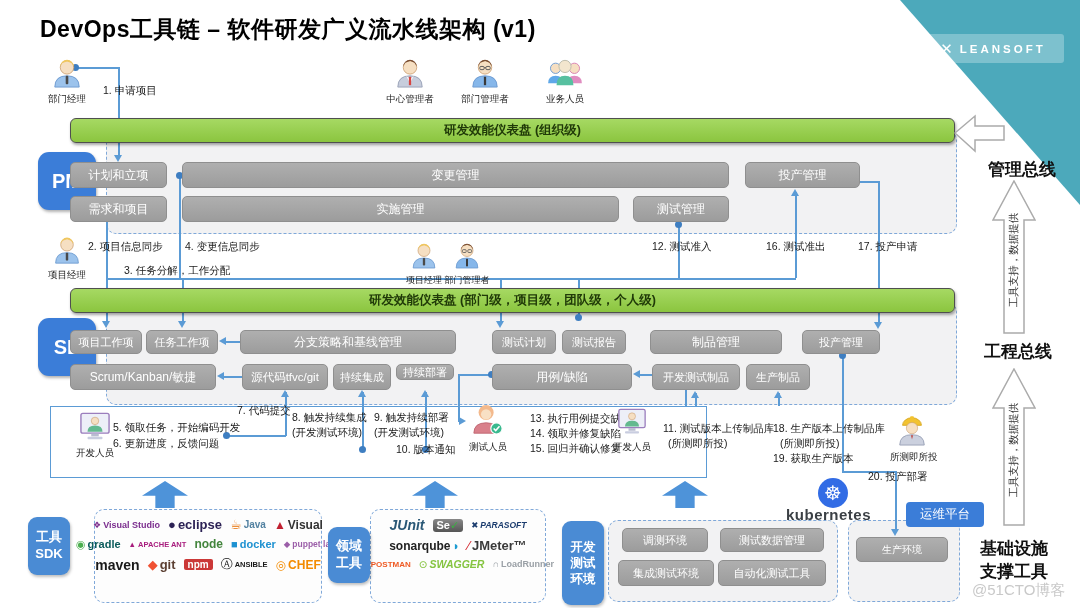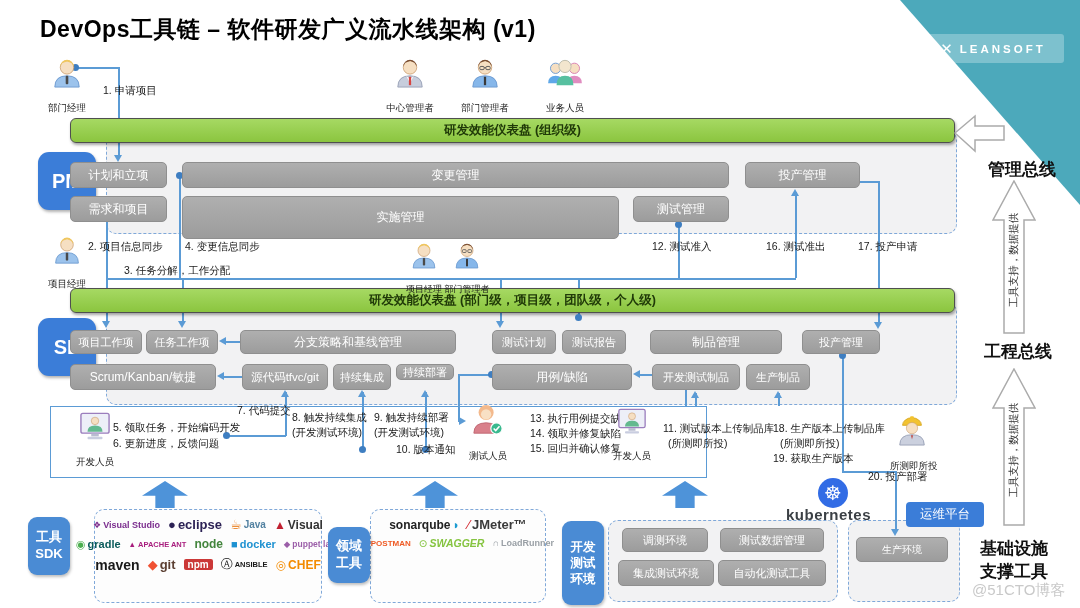--- a/index.html
+++ b/index.html
@@ -18,21 +18,21 @@
 .ann{position:absolute;font-size:10.5px;color:#1a1a1a;z-index:7;white-space:nowrap}
 .ln{position:absolute;background:#5B9BD5;z-index:4}
 .dot{position:absolute;width:7px;height:7px;border-radius:50%;background:#3E7EC1;z-index:5}
 .arr{position:absolute;width:0;height:0;z-index:5}
 .arr.up{border-left:4.5px solid transparent;border-right:4.5px solid transparent;border-bottom:7px solid #5B9BD5}
 .arr.down{border-left:4.5px solid transparent;border-right:4.5px solid transparent;border-top:7px solid #5B9BD5}
 .arr.left{border-top:4.5px solid transparent;border-bottom:4.5px solid transparent;border-right:7px solid #5B9BD5}
 .arr.right{border-top:4.5px solid transparent;border-bottom:4.5px solid transparent;border-left:7px solid #5B9BD5}
 .bluebox{position:absolute;border:1.3px solid #5B9BD5;z-index:3}
 .person{position:absolute;text-align:center;z-index:7}
-.person .plabel{font-size:9.5px;color:#1a1a1a;display:block;margin-top:14px;white-space:nowrap}
+.person .plabel{font-size:9.5px;color:#1a1a1a;display:block;margin-top:5px;white-space:nowrap}
 .picon{display:block;margin:0 auto}
 .bus-label{position:absolute;font-weight:700;font-size:17px;color:#101010;z-index:7;white-space:nowrap}
 .rot{position:absolute;left:50%;top:52%;transform:translate(-50%,-50%) rotate(-90deg);font-size:10.5px;color:#333;white-space:nowrap}
 .big-arrow{position:absolute;width:46px;height:27px;background:#4E93D9;clip-path:polygon(50% 0,100% 55%,71% 55%,71% 100%,29% 100%,29% 55%,0 55%);z-index:6}
 .tool-label{position:absolute;background:#4A8BD4;color:#fff;border-radius:9px;display:flex;flex-direction:column;align-items:center;justify-content:center;font-size:13px;line-height:1.3;z-index:6;box-shadow:1px 2px 3px rgba(0,0,0,.25);font-weight:700}
 .ops-btn{position:absolute;background:#3B7DD8;color:#fff;border-radius:4px;display:flex;align-items:center;justify-content:center;font-size:12.5px;z-index:7}
 .logo-row{display:flex;align-items:center;justify-content:center;gap:8px;margin-top:5px}
 .lg{font-weight:700;white-space:nowrap;display:inline-flex;align-items:center;gap:2px}
 .lg .gl{font-weight:400}
 .npm-badge{background:#CB3837;color:#fff;padding:0 4px;border-radius:2px;font-size:10px;font-weight:700}
@@ -98,21 +98,21 @@
 <div class="ann" style="left:103px;top:84px">1. 申请项目</div>
 
 <div class="green-bar" style="top:118px">研发效能仪表盘 (组织级)</div>
 <div class="dashed" style="left:106px;top:130px;width:851px;height:104px"></div>
 <div class="lane" style="top:152px">PM</div>
 
 <div class="gray-box" style="left:70px;top:162px;width:97px;height:26px">计划和立项</div>
 <div class="gray-box" style="left:182px;top:162px;width:547px;height:26px">变更管理</div>
 <div class="gray-box" style="left:745px;top:162px;width:115px;height:26px">投产管理</div>
 <div class="gray-box" style="left:70px;top:196px;width:97px;height:26px">需求和项目</div>
-<div class="gray-box" style="left:182px;top:196px;width:437px;height:43px">实施管理</div>
+<div class="gray-box" style="left:182px;top:196px;width:437px;height:26px">实施管理</div>
 <div class="gray-box" style="left:633px;top:196px;width:96px;height:26px">测试管理</div>
 
 <div class="person" style="left:45px;top:236px;width:44px">
   <svg class="picon" width="32" height="28" viewBox="0 0 36 32">
       <path d="M5 31 q0-12 13-12 q13 0 13 12 z" fill="#9CC3EC" stroke="#6E9BD0"></path>
       <circle cx="18" cy="10" r="7.2" fill="#F6DFC2" stroke="#C79A6B" stroke-width=".8"></circle>
       <path d="M10.8 9 a7.2 7.2 0 0 1 14.4 0 l-2.4-3.6 l-4.6-1.8 l-5.4 1.8 z" fill="#F0C75E"></path>
       <rect x="16.6" y="19" width="2.8" height="9" rx="1" fill="#4a4a4a"></rect>
     </svg>
   <span class="plabel">项目经理</span>
@@ -295,20 +295,30 @@
         <span>CHEF</span>
       </span>
   </div>
 </div>
 
 <div class="tool-label" style="left:328px;top:527px;width:42px;height:56px">
   <span>领域</span>
   <span>工具</span>
 </div>
 <div class="dashed" style="left:370px;top:509px;width:176px;height:94px;background:#FDFDFD;padding:2px 4px">
+  <div class="logo-row">
+    <span class="lg" style="color:#2A5876;font-size:14px;font-style:italic">
+        <span>JUnit</span>
+      </span>
+    <span class="se-badge"><span>Se</span><span style="color:#3BB143">✓</span></span>
+    <span class="lg" style="color:#1B3C6E;font-size:8.5px;font-style:italic">
+        <span class="gl">✖</span>
+        <span>PARASOFT</span>
+      </span>
+  </div>
   <div class="logo-row">
     <span class="lg" style="color:#222;font-size:12px">
         <span>sonarqube</span>
         <span class="gl" style="color:#1B9BD1">◗</span>
       </span>
     <span class="lg" style="color:#3A3A3A;font-size:13px">
         <span class="gl" style="color:#D22128">∕</span>
         <span>JMeter™</span>
       </span>
   </div>

